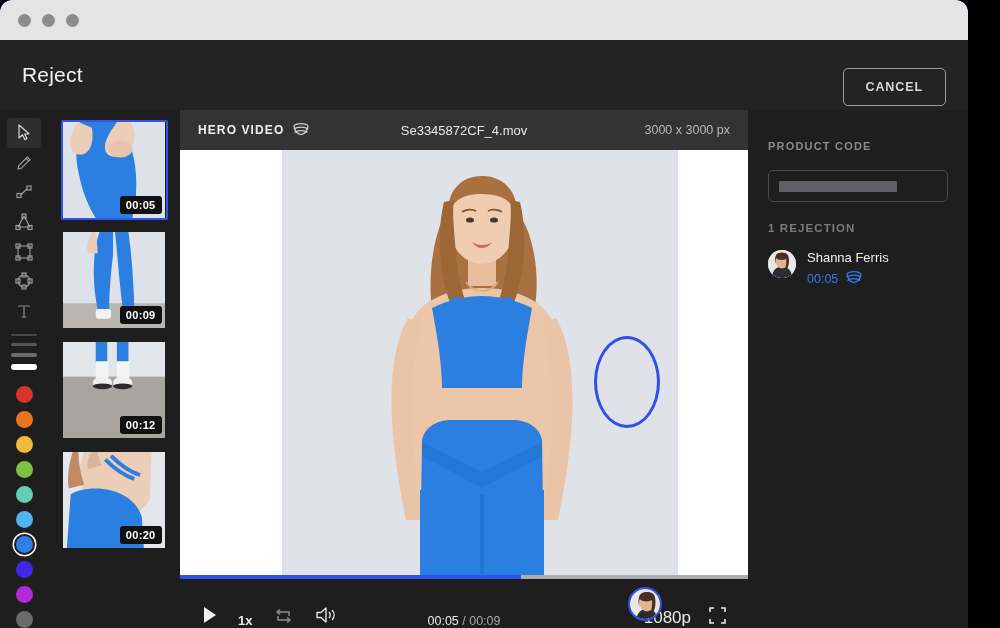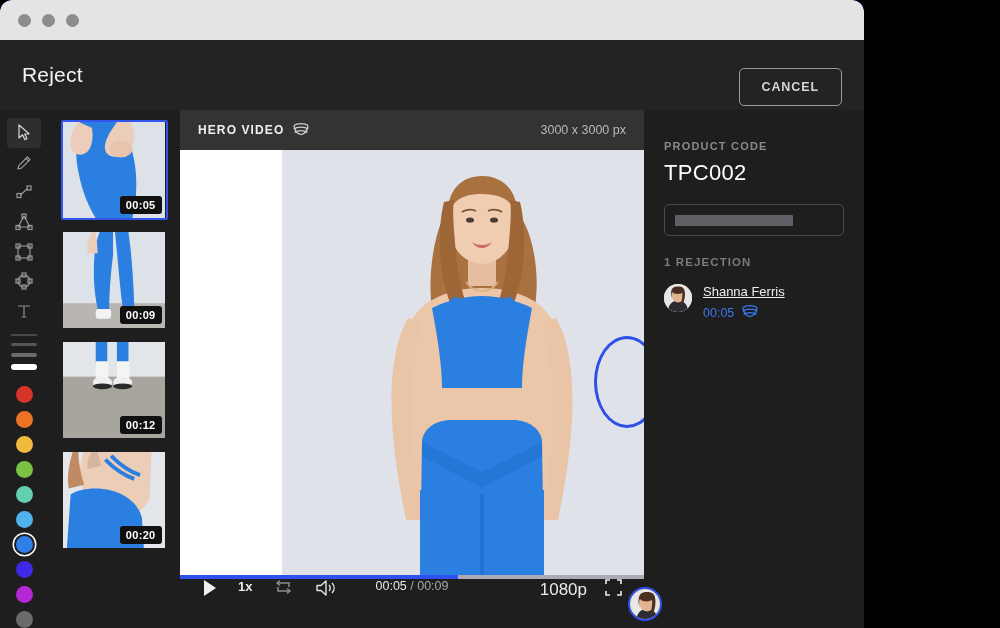--- a/index.html
+++ b/index.html
@@ -5,21 +5,21 @@
 <style>
   * { box-sizing: border-box; margin: 0; padding: 0; }
   html, body {
     width: 1000px; height: 628px;
     background: #000;
     font-family: "Liberation Sans", sans-serif;
     overflow: hidden;
   }
   .window {
     position: relative;
-    width: 864px; height: 628px;
+    width: 968px; height: 628px;
     background: #1d4ed8;
     border-radius: 12px 12px 0 0;
     overflow: hidden;
   }
   
   .titlebar {
     height: 40px; background: #e4e4e4;
     display: flex; align-items: center;
     padding-left: 18px; gap: 11px;
     border-radius: 12px 12px 0 0;
@@ -121,21 +121,21 @@
     width: 66px; height: 92px;
     border: 3px solid #2f4fe8; border-radius: 50%;
     pointer-events: none;
   }
 
   
   .progress { height: 4px; background: #a9adb2; position: relative; }
   .progress-fill { position: absolute; left: 0; top: 0; bottom: 0; background: #2f51f0; }
   .controls {
     height: 49px; background: #1e1e1e;
-    display: flex; align-items: flex-start; padding: 0 22px;
+    display: flex; align-items: flex-end; padding: 0 22px;
     color: #e9e9e9; position: relative;
   }
   .ctl { display: flex; align-items: center; cursor: pointer; }
   .speed { font-size: 13px; font-weight: 700; margin-left: 20px; cursor: pointer; }
   .loop { margin-left: 22px; cursor: pointer; }
   .vol { margin-left: 22px; cursor: pointer; }
   .time {
     position: absolute; left: 0; right: 0; text-align: center;
     font-size: 12.5px; pointer-events: none; color: #e9e9e9;
   }
@@ -173,21 +173,21 @@
   .redacted { height: 11px; width: 118px; background: #5f6065; border-radius: 1px; }
   .count {
     margin-top: 20px; font-size: 11.5px; font-weight: 700;
     letter-spacing: 1.1px; color: #7c7c7c;
   }
   .rej-row { margin-top: 16px; display: flex; align-items: flex-start; gap: 11px; }
   .rej-avatar {
     width: 28px; height: 28px; border-radius: 50%; overflow: hidden; flex: none;
     background: #ccc;
   }
-  .rej-name { font-size: 13px; color: #efefef; text-decoration: underline; }
+  .rej-name { font-size: 13px; color: #efefef; }
   .rej-time {
     margin-top: 5px; font-size: 12.5px; color: #3a78f0;
     display: flex; align-items: center; gap: 7px; cursor: pointer;
   }
 </style>
 </head>
 <body>
 
 <div class="window">
 
@@ -357,20 +357,21 @@
             <span>
               <svg width="18" height="14" viewBox="0 0 18 14">
                 <path d="M2 3.5 C5 1 13 1 16 3.5" fill="none" stroke="#cfcfcf" stroke-width="1.3"></path>
                 <path d="M2 7 C5 4.5 13 4.5 16 7" fill="none" stroke="#cfcfcf" stroke-width="1.3"></path>
                 <path d="M2.5 10.5 C5.5 8 12.5 8 15.5 10.5" fill="none" stroke="#cfcfcf" stroke-width="1.3"></path>
                 <path d="M2 3.5 C2 8 5 12 9 12.6" fill="none" stroke="#cfcfcf" stroke-width="1.3"></path>
                 <path d="M16 3.5 C16 8 13 12 9 12.6" fill="none" stroke="#cfcfcf" stroke-width="1.3"></path>
               </svg>
             </span>
           </span>
+          <span class="fname">Se3345872CF_4.mov</span>
           <span class="dims">3000 x 3000 px</span>
         </div>
       </div>
 
       <div class="stage">
         <div class="frame">
           <svg width="396" height="425" viewBox="0 0 396 425" preserveAspectRatio="none">
             <rect width="396" height="425" fill="#dfe3e9"></rect>
 
             <path d="M160 70 C150 95 146 130 150 160 C154 190 164 200 176 200 L232 200 C244 196 252 172 254 148 C257 118 250 82 238 66 Z" fill="#a9713f"></path>
@@ -462,21 +463,20 @@
                 <path d="M1 5 V1 H5 M12 1 H16 V5 M16 12 V16 H12 M5 16 H1 V12" fill="none" stroke="#eaeaea" stroke-width="1.6"></path>
               </svg>
             </span>
           </span>
         </span>
       </div>
     </div>
 
     <div class="rpanel">
       <div class="kicker">PRODUCT CODE</div>
-      <div class="code">TPC002</div>
 
 
       <div class="reason-input">
         <span class="redacted"></span>
       </div>
 
       <div class="count">1 REJECTION</div>
 
       <div class="rej-row">
         <span class="rej-avatar">

